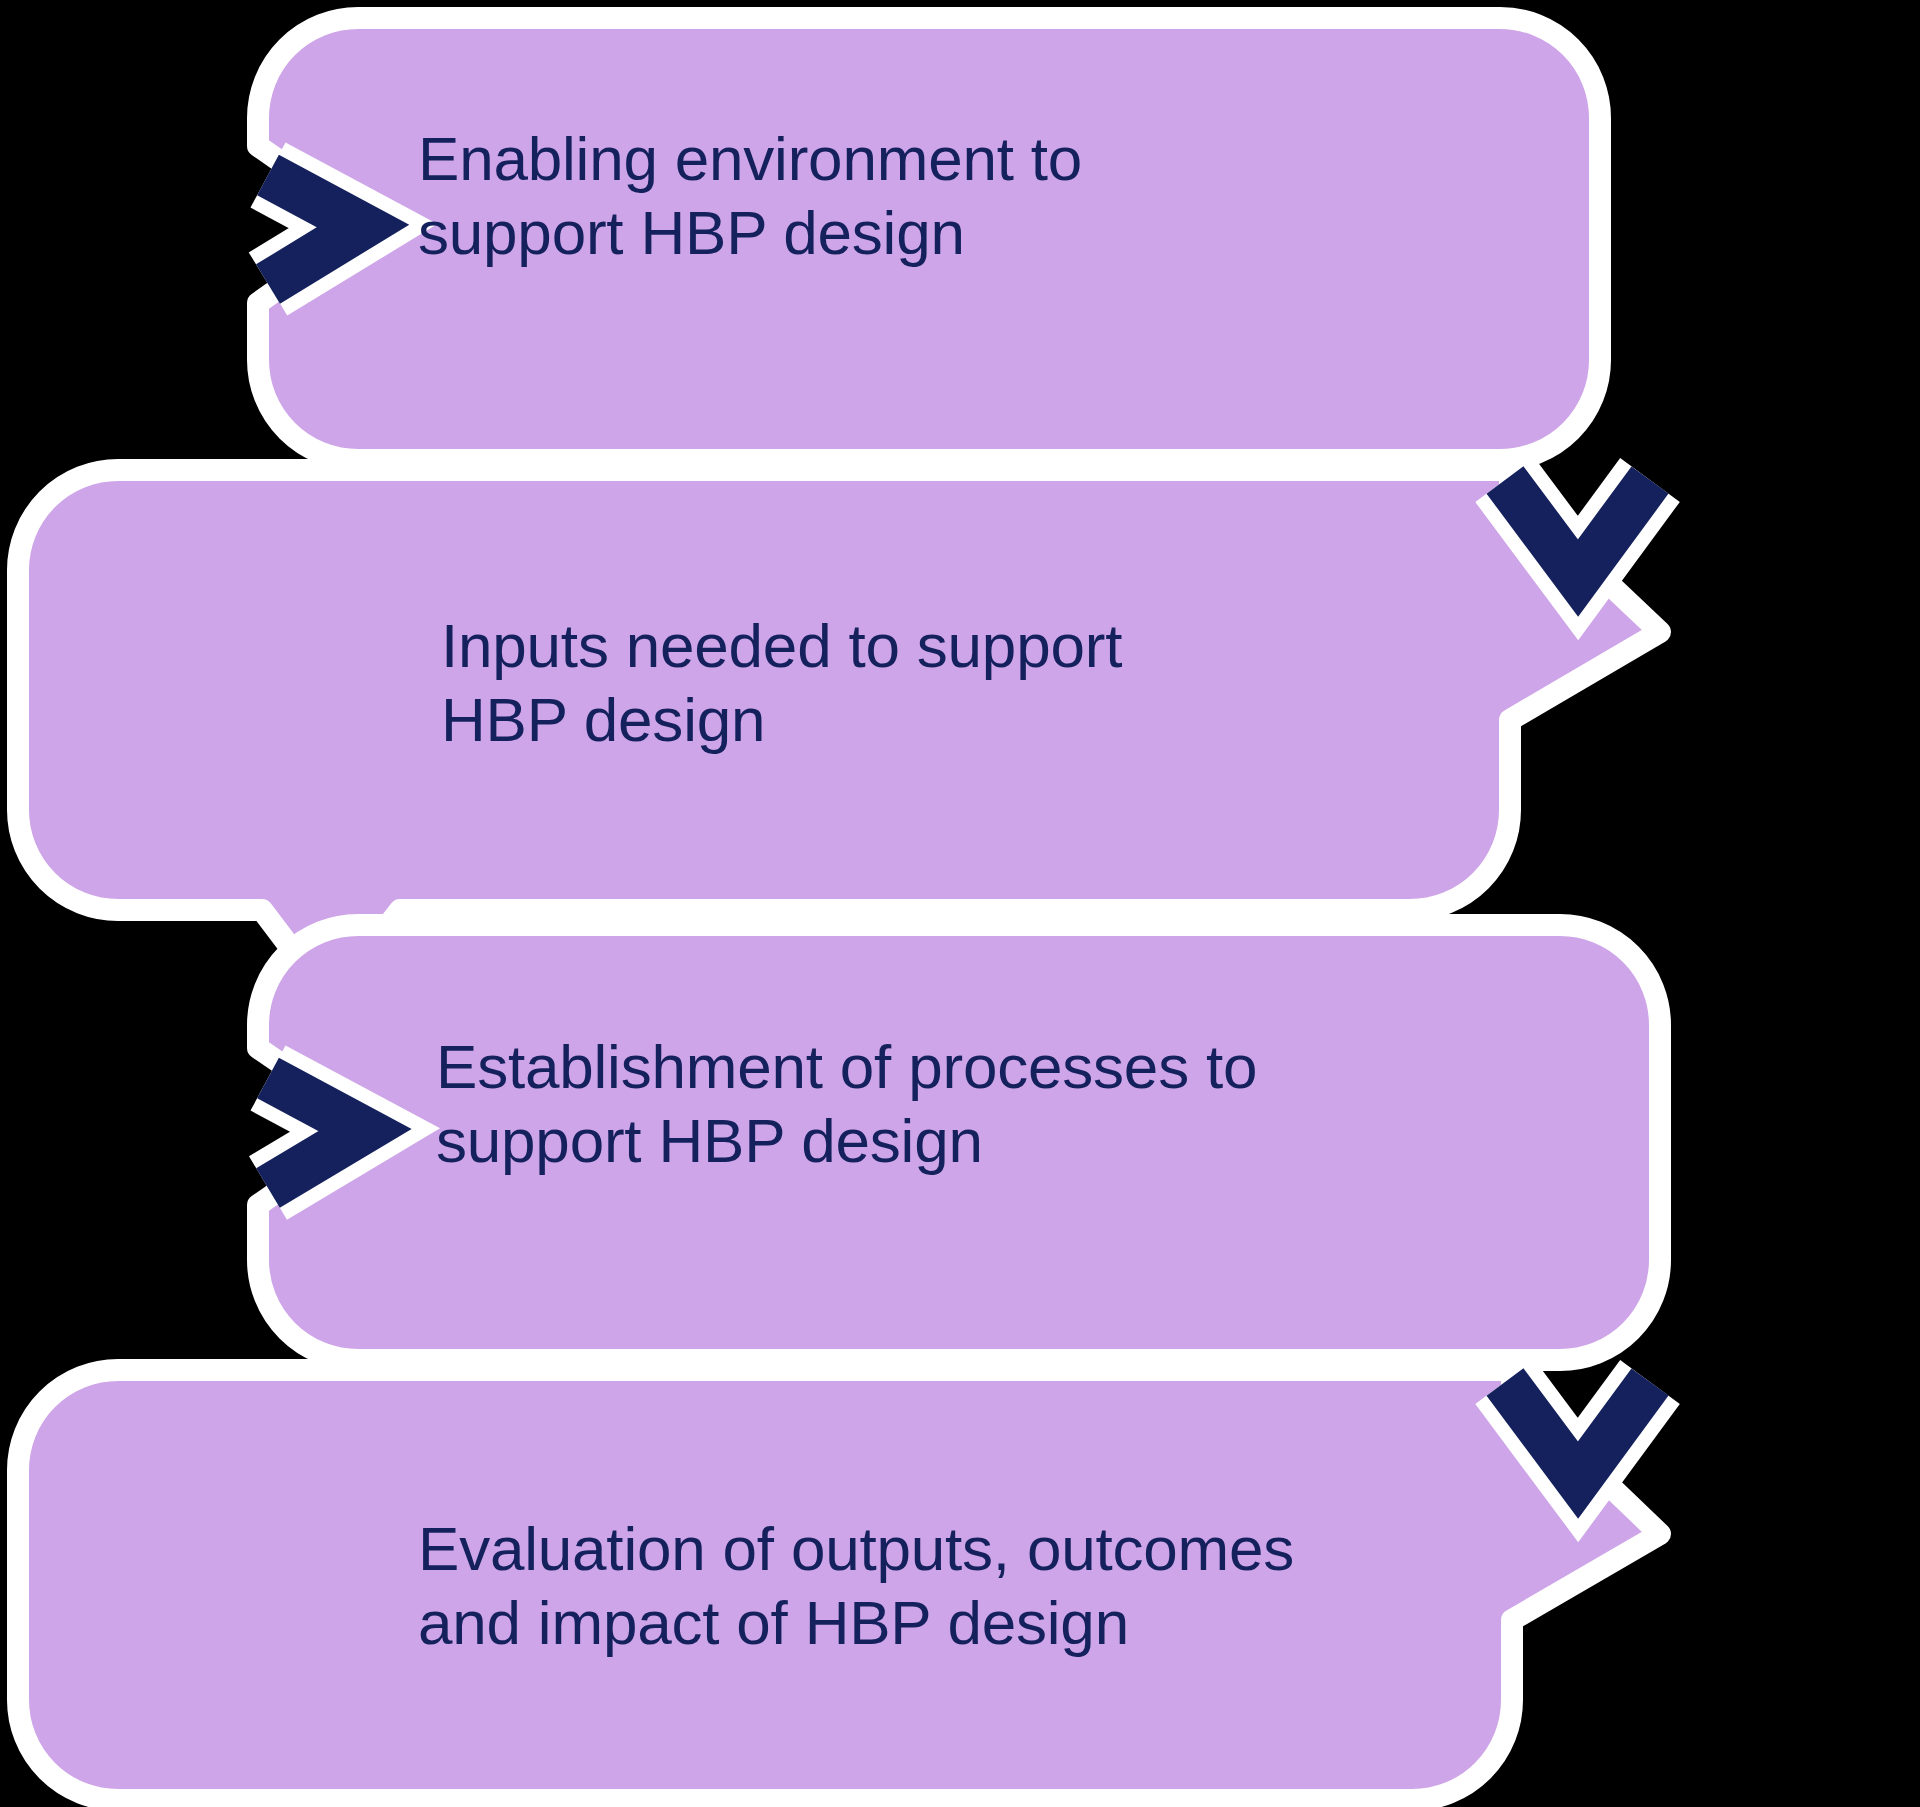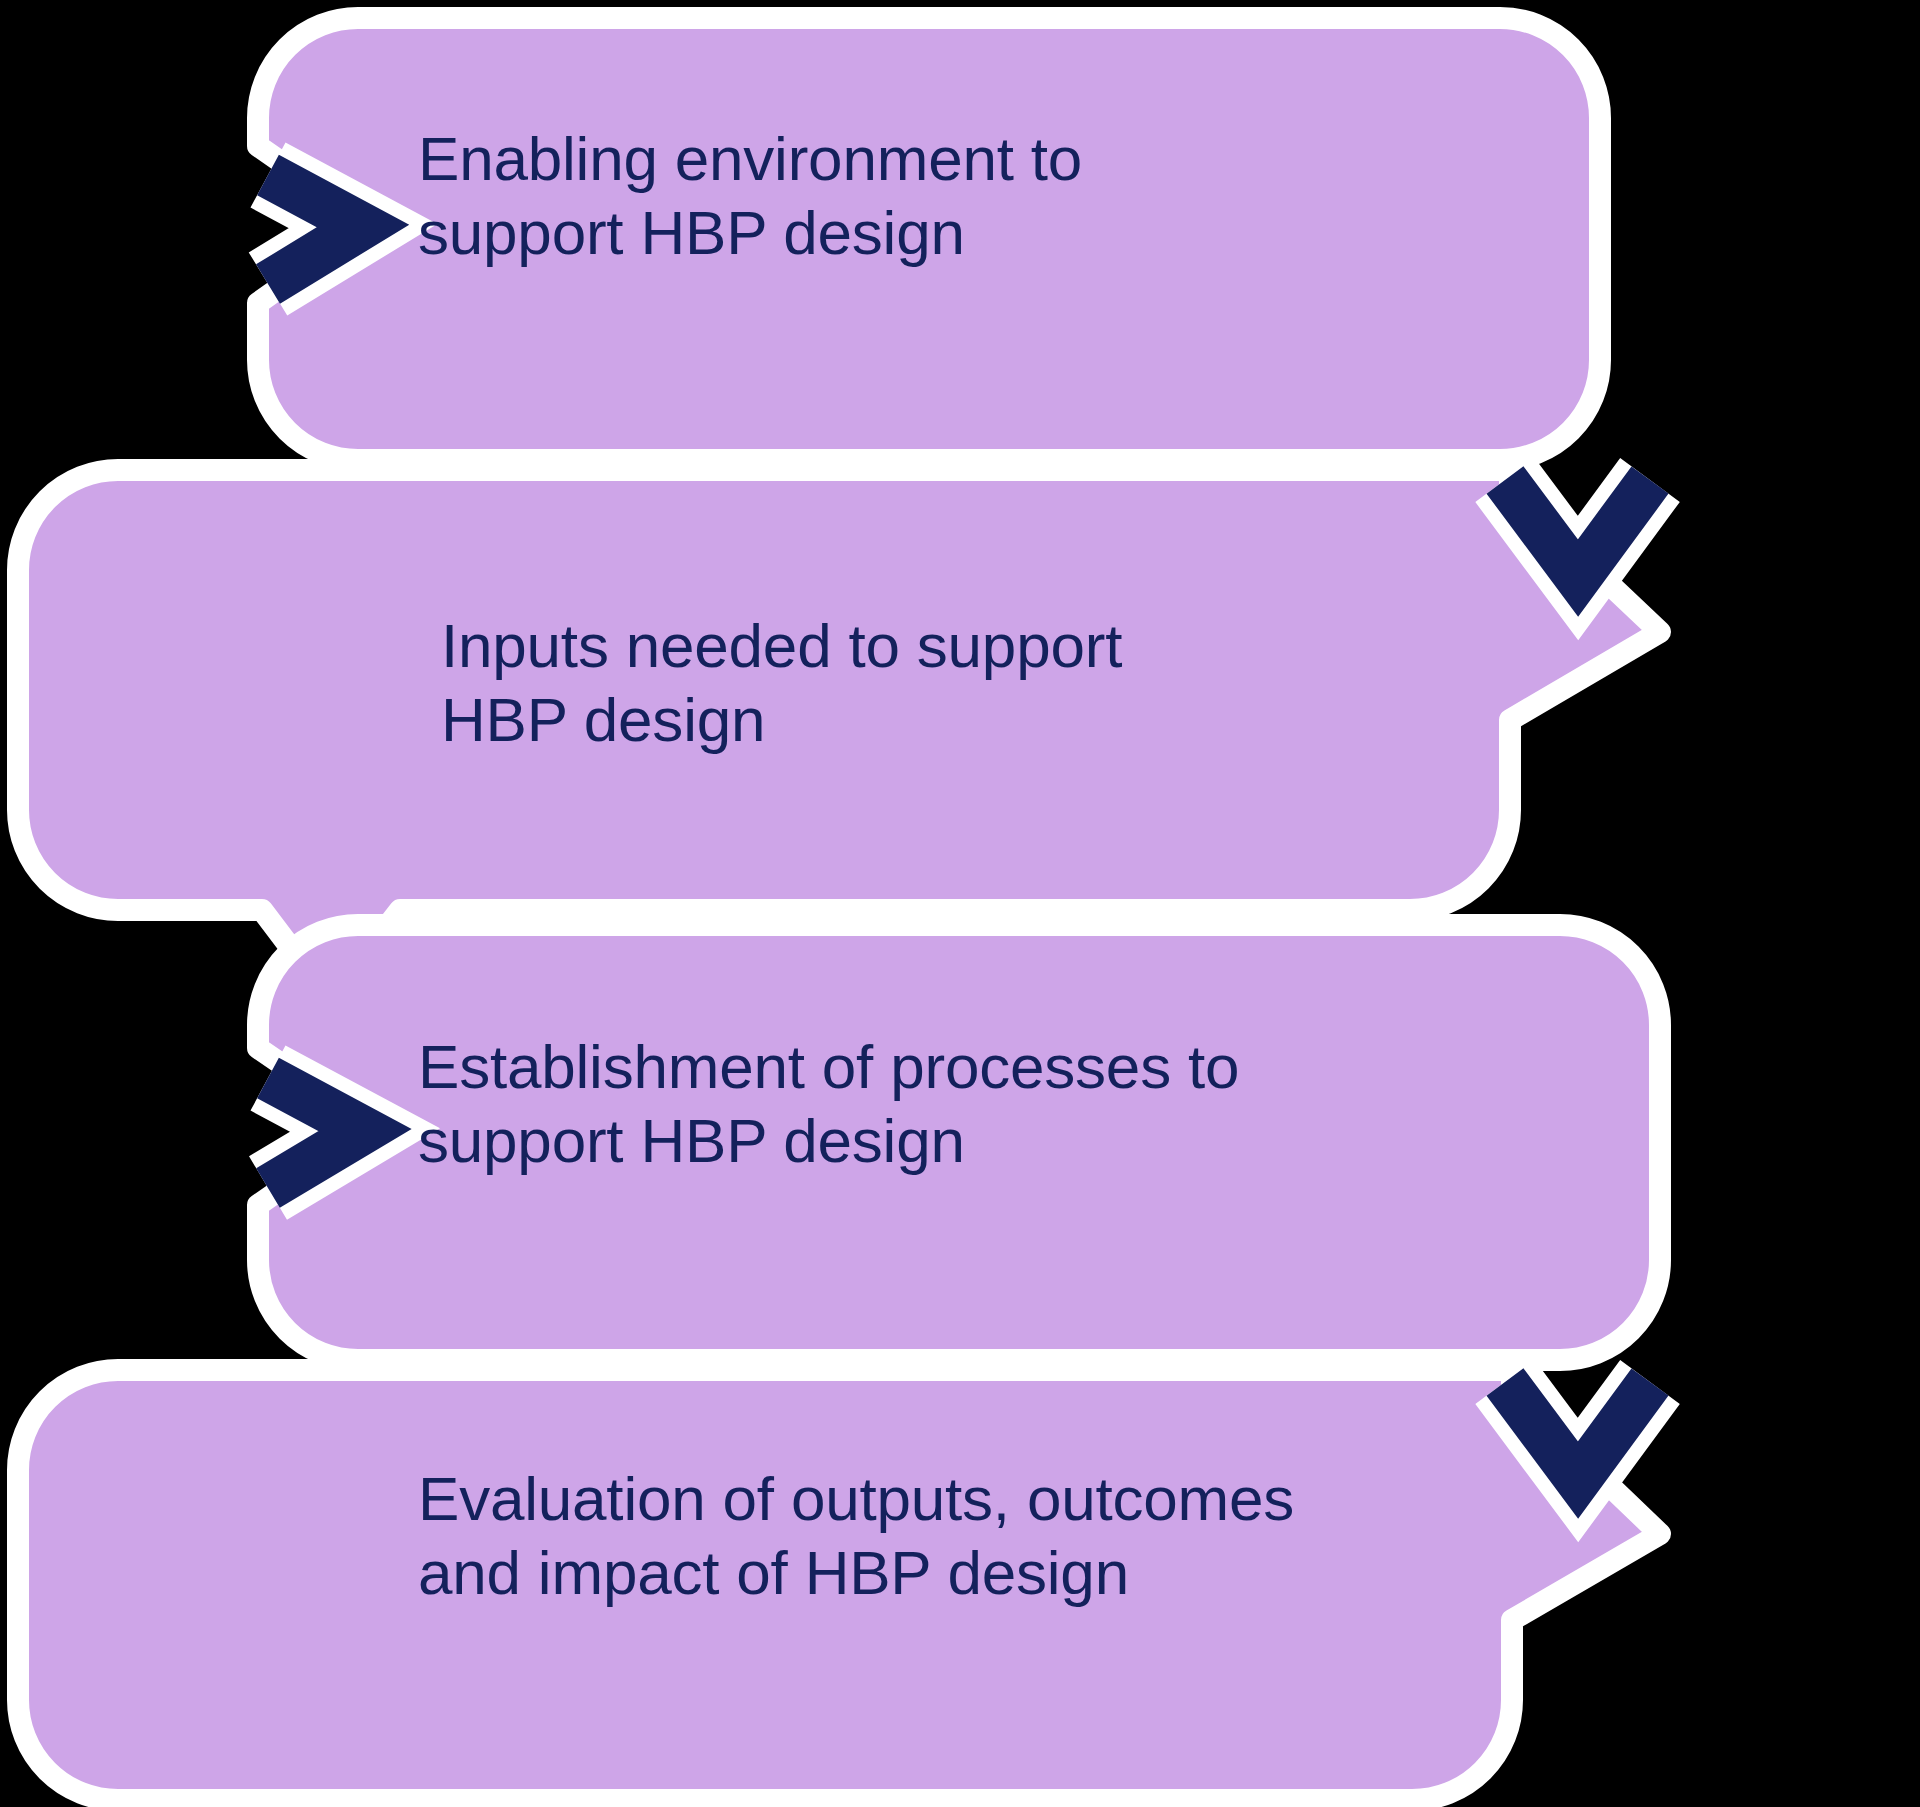--- a/index.html
+++ b/index.html
@@ -31,22 +31,22 @@
     font-family: "Liberation Sans", sans-serif;
     font-size: 62px;
     line-height: 1.20;
     font-weight: 400;
     letter-spacing: -0.2px;
     white-space: pre-line;
     pointer-events: none;
   }
   #label-0 { left: 418px; top: 122px;  width: 1000px; }
   #label-1 { left: 441px; top: 565px;  width: 1000px; margin-top: 44px; }
-  #label-2 { left: 418px; top: 1030px; width: 1080px; }
-  #label-3 { left: 418px; top: 1462px; width: 1100px; }
+  #label-2 { left: 436px; top: 1030px; width: 1080px; }
+  #label-3 { left: 418px; top: 1512px; width: 1100px; }
 </style>
 </head>
 <body>
 
 <div id="canvas">
 
   <div class="stage">
     <svg viewBox="0 0 1920 1807" xmlns="http://www.w3.org/2000/svg" aria-hidden="true">
 
       <g>

